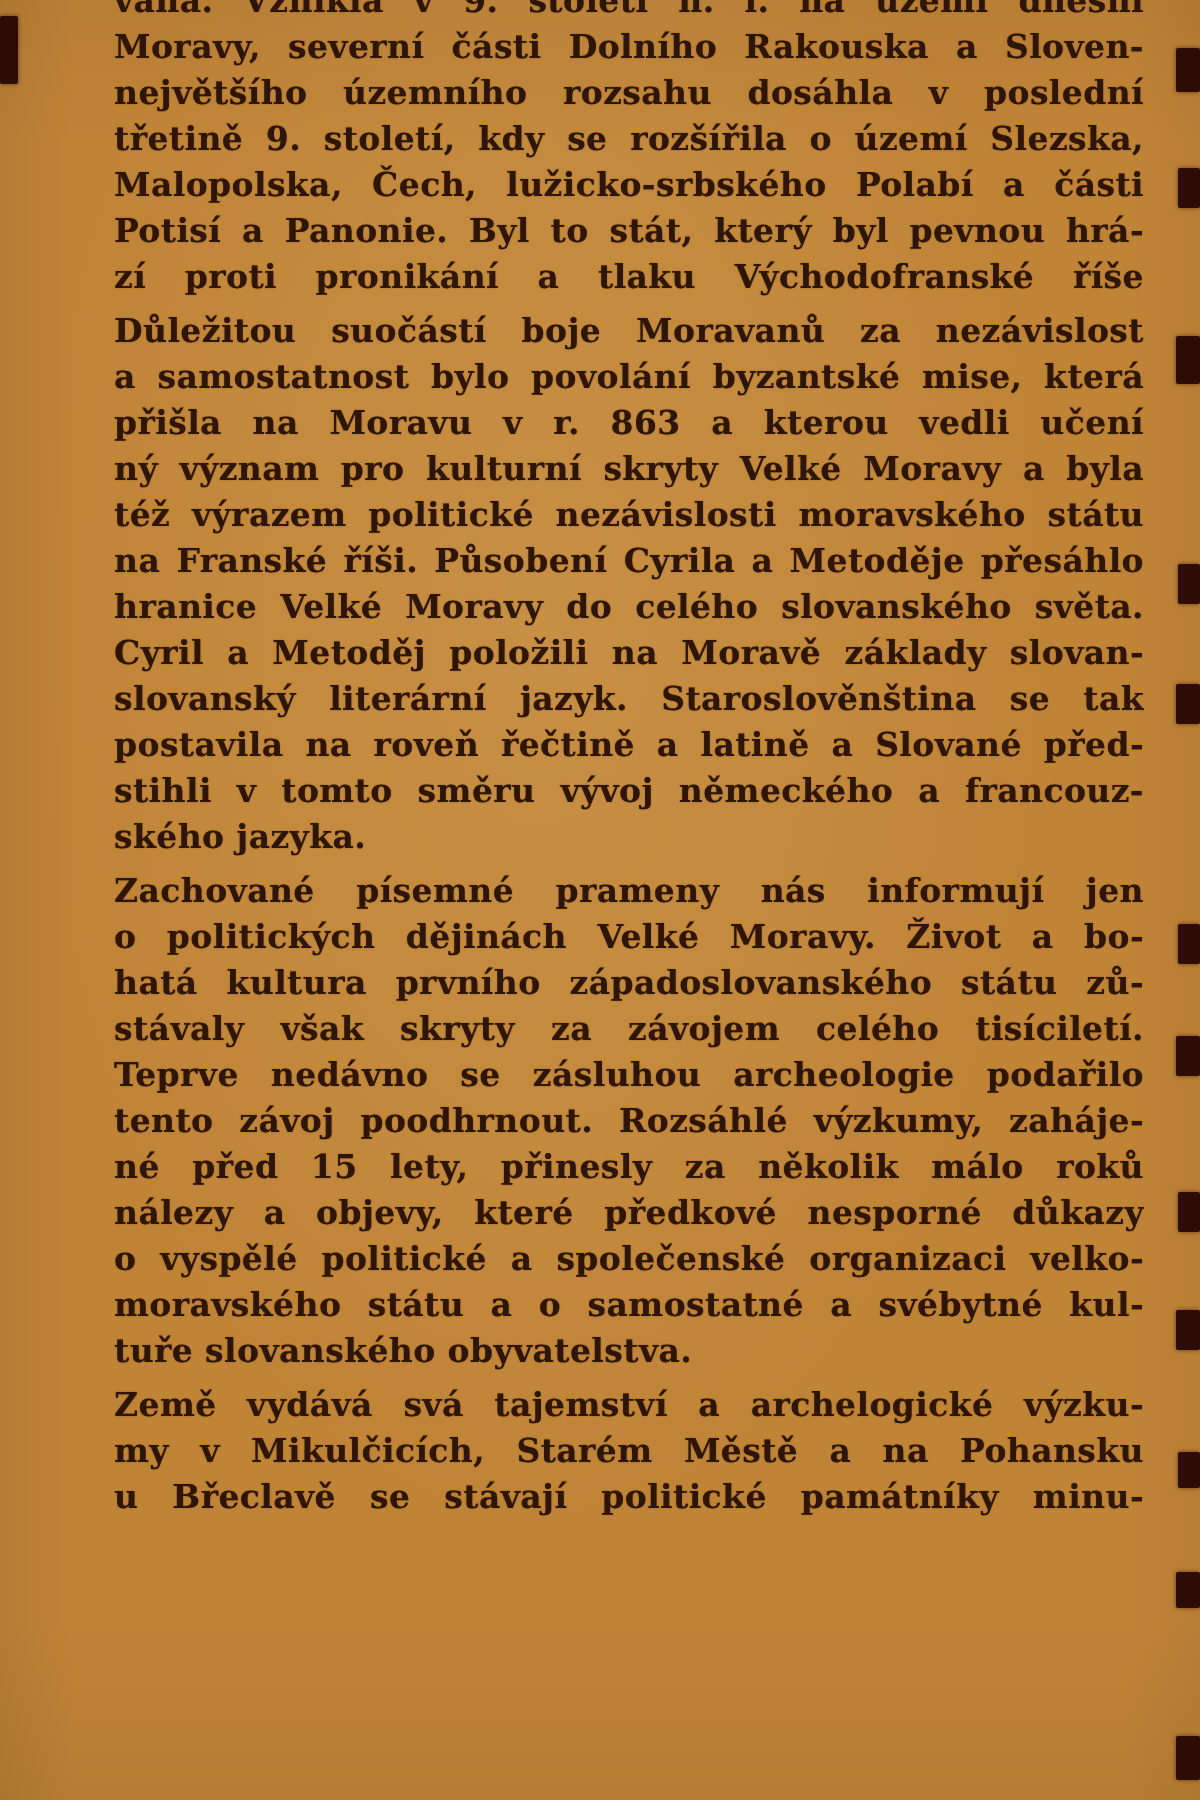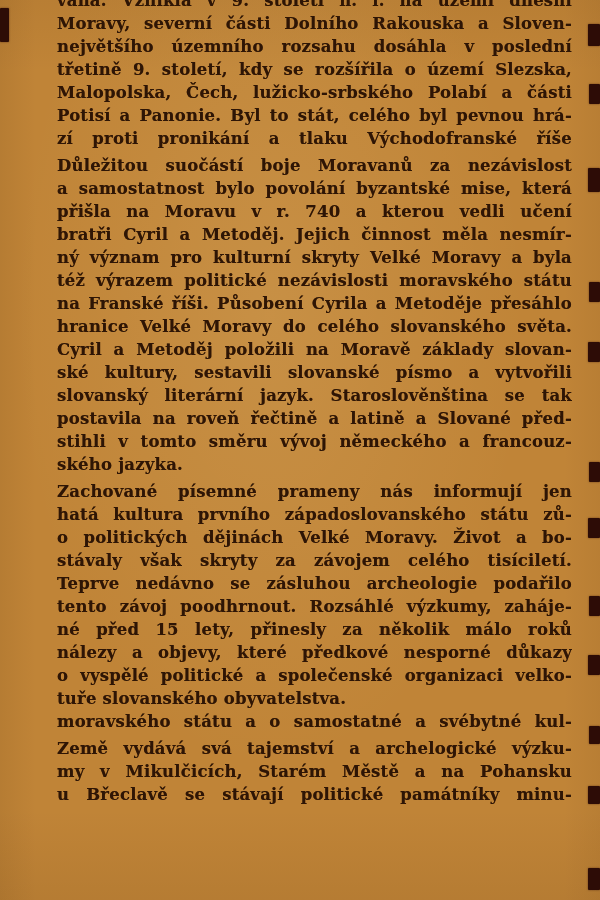--- a/index.html
+++ b/index.html
@@ -55,51 +55,49 @@
 
 <div class="paper-texture"></div>
 
 <div class="text-column" style="color: rgb(46, 21, 5);">
     <div class="paragraph">
       <div class="line">vaha. Vznikla v 9. století n. l. na území dnešní</div>
       <div class="line">Moravy, severní části Dolního Rakouska a Sloven-</div>
       <div class="line">největšího územního rozsahu dosáhla v poslední</div>
       <div class="line">třetině 9. století, kdy se rozšířila o území Slezska,</div>
       <div class="line">Malopolska, Čech, lužicko-srbského Polabí a části</div>
-      <div class="line">Potisí a Panonie. Byl to stát, celého byl pevnou hrá-</div>
+      <div class="line">Potisí a Panonie. Byl to stát, který byl pevnou hrá-</div>
       <div class="line">zí proti pronikání a tlaku Východofranské říše</div>
     </div>
     <div class="paragraph">
       <div class="line">Důležitou suočástí boje Moravanů za nezávislost</div>
       <div class="line">a samostatnost bylo povolání byzantské mise, která</div>
-      <div class="line">přišla na Moravu v r. 740 a kterou vedli učení</div>
-      <div class="line">bratři Cyril a Metoděj. Jejich činnost měla nesmír-</div>
+      <div class="line">přišla na Moravu v r. 863 a kterou vedli učení</div>
       <div class="line">ný význam pro kulturní skryty Velké Moravy a byla</div>
       <div class="line">též výrazem politické nezávislosti moravského státu</div>
       <div class="line">na Franské říši. Působení Cyrila a Metoděje přesáhlo</div>
       <div class="line">hranice Velké Moravy do celého slovanského světa.</div>
       <div class="line">Cyril a Metoděj položili na Moravě základy slovan-</div>
-      <div class="line">ské kultury, sestavili slovanské písmo a vytvořili</div>
       <div class="line">slovanský literární jazyk. Staroslověnština se tak</div>
       <div class="line">postavila na roveň řečtině a latině a Slované před-</div>
       <div class="line">stihli v tomto směru vývoj německého a francouz-</div>
       <div class="line last">ského jazyka.</div>
     </div>
     <div class="paragraph">
       <div class="line">Zachované písemné prameny nás informují jen</div>
+      <div class="line">o politických dějinách Velké Moravy. Život a bo-</div>
       <div class="line">hatá kultura prvního západoslovanského státu zů-</div>
-      <div class="line">o politických dějinách Velké Moravy. Život a bo-</div>
       <div class="line">stávaly však skryty za závojem celého tisíciletí.</div>
       <div class="line">Teprve nedávno se zásluhou archeologie podařilo</div>
       <div class="line">tento závoj poodhrnout. Rozsáhlé výzkumy, zaháje-</div>
       <div class="line">né před 15 lety, přinesly za několik málo roků</div>
       <div class="line">nálezy a objevy, které předkové nesporné důkazy</div>
       <div class="line">o vyspělé politické a společenské organizaci velko-</div>
+      <div class="line">moravského státu a o samostatné a svébytné kul-</div>
       <div class="line last">tuře slovanského obyvatelstva.</div>
-      <div class="line">moravského státu a o samostatné a svébytné kul-</div>
     </div>
     <div class="paragraph">
       <div class="line">Země vydává svá tajemství a archelogické výzku-</div>
       <div class="line">my v Mikulčicích, Starém Městě a na Pohansku</div>
       <div class="line">u Břeclavě se stávají politické památníky minu-</div>
     </div>
   </div>
 
 <div class="edge-mark" style="top: 8px; height: 34px; width: 9px; background-color: rgb(45, 12, 6); left: 0px;"></div>
 <div class="edge-mark" style="top: 24px; height: 22px; width: 12px; background-color: rgb(45, 12, 6); right: 0px;"></div>

